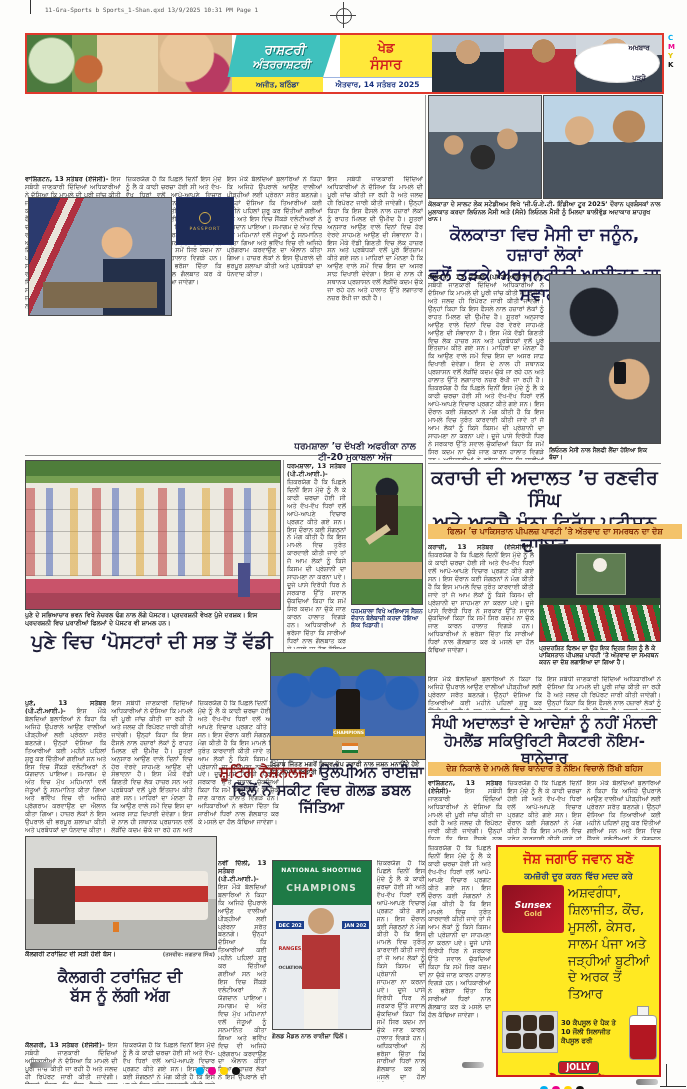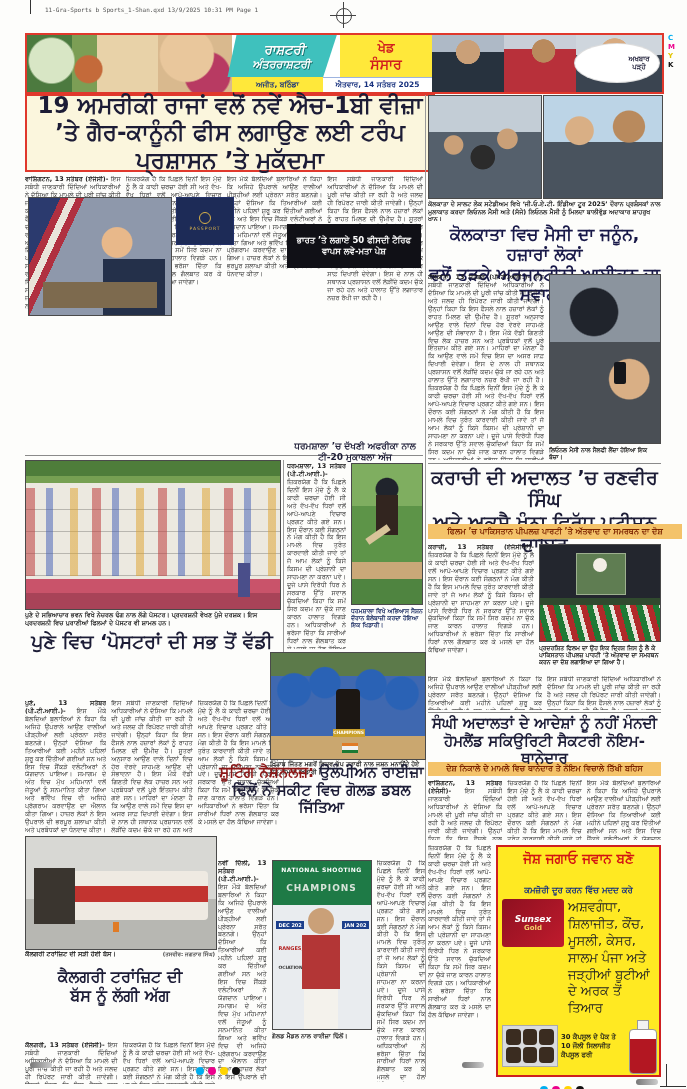--- a/index.html
+++ b/index.html
@@ -11,21 +11,21 @@
   .col{font-size:6.4px;text-align:justify;color:#1c1c1c;line-height:1.24;overflow:hidden;word-break:break-word;}
   .dateline{font-weight:700;}
   .hl{font-weight:700;color:#1c1c36;line-height:1.18;}
   .subhead{background:#f4c36a;color:#7c2400;font-weight:700;text-align:center;overflow:hidden;}
   .cols{display:flex;gap:5px;}
   .cols>div{flex:1;}
   .sep{position:absolute;background:#8a8a8a;height:1px;}
   .vsep{position:absolute;background:#9a9a9a;width:1px;}
   .dot{width:8px;height:8px;border-radius:50%;display:inline-block;margin-right:4px;}
   .wing{position:absolute;width:22px;height:6px;background:linear-gradient(90deg,#777,#ccc);border-radius:3px;}
-  .oval{background:#fff;border-radius:50%;display:flex;flex-direction:column;align-items:center;justify-content:center;
+  .oval{background:#fff;border-radius:50%;display:flex;flex-direction:column;align-items:center;justify-content:space-between;
         font-weight:700;color:#20203a;box-shadow:0 0 0 1px #ddd;padding-left:44px;}
 </style>
 </head>
 <body>
 
 <div id="page">
 
   <div class="abs" style="left:45px;top:6px;font-size:6px;color:#555;font-family:'DejaVu Sans Mono',monospace;">11-Gra-Sports b Sports_1-Shan.qxd  13/9/2025  10:31 PM  Page 1</div>
   <div class="abs" style="left:336px;top:8px;width:14px;height:14px;border:1px solid #444;border-radius:50%;"></div>
   <div class="abs" style="left:343px;top:2px;width:1px;height:26px;background:#444;"></div>
@@ -78,49 +78,40 @@
       <div style="flex:1.2;background:
         radial-gradient(circle at 45% 32%, #d8ab81 0 24%, transparent 25%),
         linear-gradient(180deg,#cfd6dd 0 35%, #3a4450 35% 100%);"></div>
       <div class="oval" style="position:absolute;right:3px;top:9px;width:40px;height:38px;font-size:7px;line-height:1.2;">
         <span>ਅਖਬਾਰ</span>
         <span>ਪੜ੍ਹੋ</span>
       </div>
     </div>
   </div>
 
-  <div class="abs" style="left:25px;top:94px;width:394px;height:74px;border:2px solid #e0382c;background:#fbf6dd;
-              display:flex;align-items:center;justify-content:center;padding:0 6px;">
-    <div class="hl" style="font-size:23px;text-align:center;">19 ਅਮਰੀਕੀ ਰਾਜਾਂ ਵਲੋਂ ਨਵੇਂ ਐਚ-1ਬੀ ਵੀਜ਼ਾ ’ਤੇ ਗੈਰ-ਕਾਨੂੰਨੀ ਫੀਸ ਲਗਾਉਣ ਲਈ ਟਰੰਪ ਪ੍ਰਸ਼ਾਸਨ ’ਤੇ ਮੁਕੱਦਮਾ</div>
-  </div>
 
   <div class="abs cols" style="left:25px;top:176px;width:398px;height:276px;">
     <div class="col"><span class="dateline">ਵਾਸ਼ਿੰਗਟਨ, 13 ਸਤੰਬਰ (ਏਜੰਸੀ)-</span> <span>ਇਸ ਸਬੰਧੀ ਜਾਣਕਾਰੀ ਦਿੰਦਿਆਂ ਅਧਿਕਾਰੀਆਂ ਨੇ ਦੱਸਿਆ ਕਿ ਮਾਮਲੇ ਦੀ ਪੂਰੀ ਜਾਂਚ ਕੀਤੀ ਜਾ ਰਹੀ ਹੈ ਅਤੇ ਜਲਦ ਹੀ ਰਿਪੋਰਟ ਜਾਰੀ ਕੀਤੀ ਜਾਵੇਗੀ। ਉਨ੍ਹਾਂ ਕਿਹਾ ਕਿ ਇਸ ਫੈਸਲੇ ਨਾਲ ਹਜ਼ਾਰਾਂ ਲੋਕਾਂ ਨੂੰ ਰਾਹਤ ਮਿਲਣ ਦੀ ਉਮੀਦ ਹੈ। ਸੂਤਰਾਂ ਅਨੁਸਾਰ ਆਉਣ ਵਾਲੇ ਦਿਨਾਂ ਵਿਚ ਹੋਰ ਵੇਰਵੇ ਸਾਹਮਣੇ ਆਉਣ ਦੀ ਸੰਭਾਵਨਾ ਹੈ। ਇਸ ਮੌਕੇ ਵੱਡੀ ਗਿਣਤੀ ਵਿਚ ਲੋਕ ਹਾਜ਼ਰ ਸਨ ਅਤੇ ਪ੍ਰਬੰਧਕਾਂ ਵਲੋਂ ਪੂਰੇ ਇੰਤਜ਼ਾਮ ਕੀਤੇ ਗਏ ਸਨ। ਮਾਹਿਰਾਂ ਦਾ ਮੰਨਣਾ ਹੈ ਕਿ ਆਉਣ ਵਾਲੇ ਸਮੇਂ ਵਿਚ ਇਸ ਦਾ ਅਸਰ ਸਾਫ਼ ਦਿਖਾਈ ਦੇਵੇਗਾ। ਇਸ ਦੇ ਨਾਲ ਹੀ ਸਥਾਨਕ ਪ੍ਰਸ਼ਾਸਨ ਵਲੋਂ ਲੋੜੀਂਦੇ ਕਦਮ ਚੁੱਕੇ ਜਾ ਰਹੇ ਹਨ ਅਤੇ ਹਾਲਾਤ ਉੱਤੇ ਲਗਾਤਾਰ ਨਜ਼ਰ ਰੱਖੀ ਜਾ ਰਹੀ ਹੈ।</span></div>
     <div class="col">ਜ਼ਿਕਰਯੋਗ ਹੈ ਕਿ ਪਿਛਲੇ ਦਿਨੀਂ ਇਸ ਮੁੱਦੇ ਨੂੰ ਲੈ ਕੇ ਕਾਫੀ ਚਰਚਾ ਹੋਈ ਸੀ ਅਤੇ ਵੱਖ-ਵੱਖ ਧਿਰਾਂ ਵਲੋਂ ਆਪੋ-ਆਪਣੇ ਵਿਚਾਰ ਪ੍ਰਗਟ ਕੀਤੇ ਗਏ ਸਨ। ਇਸ ਦੌਰਾਨ ਕਈ ਸੰਗਠਨਾਂ ਨੇ ਮੰਗ ਕੀਤੀ ਹੈ ਕਿ ਇਸ ਮਾਮਲੇ ਵਿਚ ਤੁਰੰਤ ਕਾਰਵਾਈ ਕੀਤੀ ਜਾਵੇ ਤਾਂ ਜੋ ਆਮ ਲੋਕਾਂ ਨੂੰ ਕਿਸੇ ਕਿਸਮ ਦੀ ਪ੍ਰੇਸ਼ਾਨੀ ਦਾ ਸਾਹਮਣਾ ਨਾ ਕਰਨਾ ਪਵੇ। ਦੂਜੇ ਪਾਸੇ ਵਿਰੋਧੀ ਧਿਰ ਨੇ ਸਰਕਾਰ ਉੱਤੇ ਸਵਾਲ ਚੁੱਕਦਿਆਂ ਕਿਹਾ ਕਿ ਸਮੇਂ ਸਿਰ ਕਦਮ ਨਾ ਚੁੱਕੇ ਜਾਣ ਕਾਰਨ ਹਾਲਾਤ ਵਿਗੜੇ ਹਨ। ਅਧਿਕਾਰੀਆਂ ਨੇ ਭਰੋਸਾ ਦਿੱਤਾ ਕਿ ਸਾਰੀਆਂ ਧਿਰਾਂ ਨਾਲ ਗੱਲਬਾਤ ਕਰ ਕੇ ਮਸਲੇ ਦਾ ਹੱਲ ਕੱਢਿਆ ਜਾਵੇਗਾ।</div>
     <div class="col">ਇਸ ਮੌਕੇ ਬੋਲਦਿਆਂ ਬੁਲਾਰਿਆਂ ਨੇ ਕਿਹਾ ਕਿ ਅਜਿਹੇ ਉਪਰਾਲੇ ਆਉਣ ਵਾਲੀਆਂ ਪੀੜ੍ਹੀਆਂ ਲਈ ਪ੍ਰੇਰਨਾ ਸਰੋਤ ਬਣਨਗੇ। ਉਨ੍ਹਾਂ ਦੱਸਿਆ ਕਿ ਤਿਆਰੀਆਂ ਕਈ ਮਹੀਨੇ ਪਹਿਲਾਂ ਸ਼ੁਰੂ ਕਰ ਦਿੱਤੀਆਂ ਗਈਆਂ ਸਨ ਅਤੇ ਇਸ ਵਿਚ ਸੈਂਕੜੇ ਵਲੰਟੀਅਰਾਂ ਨੇ ਯੋਗਦਾਨ ਪਾਇਆ। ਸਮਾਗਮ ਦੇ ਅੰਤ ਵਿਚ ਮੁੱਖ ਮਹਿਮਾਨਾਂ ਵਲੋਂ ਜੇਤੂਆਂ ਨੂੰ ਸਨਮਾਨਿਤ ਕੀਤਾ ਗਿਆ ਅਤੇ ਭਵਿੱਖ ਵਿਚ ਵੀ ਅਜਿਹੇ ਪ੍ਰੋਗਰਾਮ ਕਰਵਾਉਣ ਦਾ ਐਲਾਨ ਕੀਤਾ ਗਿਆ। ਹਾਜ਼ਰ ਲੋਕਾਂ ਨੇ ਇਸ ਉਪਰਾਲੇ ਦੀ ਭਰਪੂਰ ਸ਼ਲਾਘਾ ਕੀਤੀ ਅਤੇ ਪ੍ਰਬੰਧਕਾਂ ਦਾ ਧੰਨਵਾਦ ਕੀਤਾ।</div>
     <div class="col">ਇਸ ਸਬੰਧੀ ਜਾਣਕਾਰੀ ਦਿੰਦਿਆਂ ਅਧਿਕਾਰੀਆਂ ਨੇ ਦੱਸਿਆ ਕਿ ਮਾਮਲੇ ਦੀ ਪੂਰੀ ਜਾਂਚ ਕੀਤੀ ਜਾ ਰਹੀ ਹੈ ਅਤੇ ਜਲਦ ਹੀ ਰਿਪੋਰਟ ਜਾਰੀ ਕੀਤੀ ਜਾਵੇਗੀ। ਉਨ੍ਹਾਂ ਕਿਹਾ ਕਿ ਇਸ ਫੈਸਲੇ ਨਾਲ ਹਜ਼ਾਰਾਂ ਲੋਕਾਂ ਨੂੰ ਰਾਹਤ ਮਿਲਣ ਦੀ ਉਮੀਦ ਹੈ। ਸੂਤਰਾਂ ਅਨੁਸਾਰ ਆਉਣ ਵਾਲੇ ਦਿਨਾਂ ਵਿਚ ਹੋਰ ਵੇਰਵੇ ਸਾਹਮਣੇ ਆਉਣ ਦੀ ਸੰਭਾਵਨਾ ਹੈ। ਇਸ ਮੌਕੇ ਵੱਡੀ ਗਿਣਤੀ ਵਿਚ ਲੋਕ ਹਾਜ਼ਰ ਸਨ ਅਤੇ ਪ੍ਰਬੰਧਕਾਂ ਵਲੋਂ ਪੂਰੇ ਇੰਤਜ਼ਾਮ ਕੀਤੇ ਗਏ ਸਨ। ਮਾਹਿਰਾਂ ਦਾ ਮੰਨਣਾ ਹੈ ਕਿ ਆਉਣ ਵਾਲੇ ਸਮੇਂ ਵਿਚ ਇਸ ਦਾ ਅਸਰ ਸਾਫ਼ ਦਿਖਾਈ ਦੇਵੇਗਾ। ਇਸ ਦੇ ਨਾਲ ਹੀ ਸਥਾਨਕ ਪ੍ਰਸ਼ਾਸਨ ਵਲੋਂ ਲੋੜੀਂਦੇ ਕਦਮ ਚੁੱਕੇ ਜਾ ਰਹੇ ਹਨ ਅਤੇ ਹਾਲਾਤ ਉੱਤੇ ਲਗਾਤਾਰ ਨਜ਼ਰ ਰੱਖੀ ਜਾ ਰਹੀ ਹੈ।</div>
   </div>
 
   <div class="ph" style="left:28px;top:197px;width:142px;height:117px;background:
          radial-gradient(circle at 62% 38%, #e8b88a 0 13%, transparent 14%),
          linear-gradient(115deg,#2b3a6e 0 16%, #b03040 16% 20%, #e9e4da 20% 24%, #b03040 24% 28%, #8e98ab 28% 100%);">
     <div style="position:absolute;left:52%;top:52%;width:44%;height:48%;background:#24304a;"></div>
     <div style="position:absolute;left:10%;top:72%;width:80%;height:22%;background:#7d6a4e;"></div>
   </div>
 
   <div class="ph" style="left:176px;top:197px;width:56px;height:46px;background:#1d2b57;border-color:#22306a;display:flex;flex-direction:column;align-items:center;justify-content:center;">
     <div style="width:10px;height:10px;border-radius:50%;border:1px solid #d9b24a;"></div>
     <div style="color:#d9b24a;font-size:4.5px;letter-spacing:1px;margin-top:2px;">PASSPORT</div>
   </div>
 
-  <div class="abs" style="left:287px;top:224px;width:134px;height:44px;background:#101016;color:#fff;display:flex;flex-direction:column;
-              align-items:center;justify-content:center;text-align:center;font-weight:700;">
-    <span style="font-size:8.5px;">ਭਾਰਤ ’ਤੇ ਲਗਾਏ 50 ਫੀਸਦੀ ਟੈਰਿਫ</span>
-    <span style="font-size:8.5px;">ਵਾਪਸ ਲਵੇ-ਮਤਾ ਪੇਸ਼</span>
-  </div>
 
   <div class="sep" style="left:25px;top:455px;width:398px;"></div>
   <div class="vsep" style="left:283px;top:460px;height:330px;"></div>
   <div class="vsep" style="left:425px;top:95px;height:982px;"></div>
 
   <div class="ph" style="left:25px;top:460px;width:254px;height:148px;background:linear-gradient(180deg,#4e7d3a 0 10%,#76a052 10% 15%,#ece9e0 15% 80%,#c9536a 80% 89%,#a84358 89% 100%);">
     <div style="position:absolute;left:0;top:18%;width:100%;height:60%;background:
       repeating-linear-gradient(90deg, rgba(190,60,60,.55) 0 9px, rgba(255,255,255,0) 9px 20px, rgba(60,90,180,.5) 20px 27px, rgba(255,255,255,0) 27px 44px, rgba(220,160,40,.5) 44px 52px, rgba(255,255,255,0) 52px 66px),
       repeating-linear-gradient(0deg, rgba(30,30,30,.25) 0 1px, rgba(255,255,255,0) 1px 22px);"></div>
     <div style="position:absolute;right:12%;bottom:8%;width:12px;height:34px;background:#4a4e8a;"></div>
@@ -264,21 +255,21 @@
   <div class="abs cols" style="left:428px;top:780px;width:233px;height:60px;">
     <div class="col"><span class="dateline">ਵਾਸ਼ਿੰਗਟਨ, 13 ਸਤੰਬਰ (ਏਜੰਸੀ)-</span> <span>ਇਸ ਸਬੰਧੀ ਜਾਣਕਾਰੀ ਦਿੰਦਿਆਂ ਅਧਿਕਾਰੀਆਂ ਨੇ ਦੱਸਿਆ ਕਿ ਮਾਮਲੇ ਦੀ ਪੂਰੀ ਜਾਂਚ ਕੀਤੀ ਜਾ ਰਹੀ ਹੈ ਅਤੇ ਜਲਦ ਹੀ ਰਿਪੋਰਟ ਜਾਰੀ ਕੀਤੀ ਜਾਵੇਗੀ। ਉਨ੍ਹਾਂ ਕਿਹਾ ਕਿ ਇਸ ਫੈਸਲੇ ਨਾਲ ਹਜ਼ਾਰਾਂ ਲੋਕਾਂ ਨੂੰ ਰਾਹਤ ਮਿਲਣ ਦੀ ਉਮੀਦ ਹੈ। ਸੂਤਰਾਂ ਅਨੁਸਾਰ ਆਉਣ ਵਾਲੇ ਦਿਨਾਂ ਵਿਚ ਹੋਰ ਵੇਰਵੇ ਸਾਹਮਣੇ ਆਉਣ ਦੀ ਸੰਭਾਵਨਾ ਹੈ। ਇਸ ਮੌਕੇ ਵੱਡੀ ਗਿਣਤੀ ਵਿਚ ਲੋਕ ਹਾਜ਼ਰ ਸਨ ਅਤੇ ਪ੍ਰਬੰਧਕਾਂ ਵਲੋਂ ਪੂਰੇ ਇੰਤਜ਼ਾਮ ਕੀਤੇ ਗਏ ਸਨ। ਮਾਹਿਰਾਂ ਦਾ ਮੰਨਣਾ ਹੈ ਕਿ ਆਉਣ ਵਾਲੇ ਸਮੇਂ ਵਿਚ ਇਸ ਦਾ ਅਸਰ ਸਾਫ਼ ਦਿਖਾਈ ਦੇਵੇਗਾ। ਇਸ ਦੇ ਨਾਲ ਹੀ ਸਥਾਨਕ ਪ੍ਰਸ਼ਾਸਨ ਵਲੋਂ ਲੋੜੀਂਦੇ ਕਦਮ ਚੁੱਕੇ ਜਾ ਰਹੇ ਹਨ ਅਤੇ ਹਾਲਾਤ ਉੱਤੇ ਲਗਾਤਾਰ ਨਜ਼ਰ ਰੱਖੀ ਜਾ ਰਹੀ ਹੈ।</span></div>
     <div class="col">ਜ਼ਿਕਰਯੋਗ ਹੈ ਕਿ ਪਿਛਲੇ ਦਿਨੀਂ ਇਸ ਮੁੱਦੇ ਨੂੰ ਲੈ ਕੇ ਕਾਫੀ ਚਰਚਾ ਹੋਈ ਸੀ ਅਤੇ ਵੱਖ-ਵੱਖ ਧਿਰਾਂ ਵਲੋਂ ਆਪੋ-ਆਪਣੇ ਵਿਚਾਰ ਪ੍ਰਗਟ ਕੀਤੇ ਗਏ ਸਨ। ਇਸ ਦੌਰਾਨ ਕਈ ਸੰਗਠਨਾਂ ਨੇ ਮੰਗ ਕੀਤੀ ਹੈ ਕਿ ਇਸ ਮਾਮਲੇ ਵਿਚ ਤੁਰੰਤ ਕਾਰਵਾਈ ਕੀਤੀ ਜਾਵੇ ਤਾਂ ਜੋ ਆਮ ਲੋਕਾਂ ਨੂੰ ਕਿਸੇ ਕਿਸਮ ਦੀ ਪ੍ਰੇਸ਼ਾਨੀ ਦਾ ਸਾਹਮਣਾ ਨਾ ਕਰਨਾ ਪਵੇ। ਦੂਜੇ ਪਾਸੇ ਵਿਰੋਧੀ ਧਿਰ ਨੇ ਸਰਕਾਰ ਉੱਤੇ ਸਵਾਲ ਚੁੱਕਦਿਆਂ ਕਿਹਾ ਕਿ ਸਮੇਂ ਸਿਰ ਕਦਮ ਨਾ ਚੁੱਕੇ ਜਾਣ ਕਾਰਨ ਹਾਲਾਤ ਵਿਗੜੇ ਹਨ। ਅਧਿਕਾਰੀਆਂ ਨੇ ਭਰੋਸਾ ਦਿੱਤਾ ਕਿ ਸਾਰੀਆਂ ਧਿਰਾਂ ਨਾਲ ਗੱਲਬਾਤ ਕਰ ਕੇ ਮਸਲੇ ਦਾ ਹੱਲ ਕੱਢਿਆ ਜਾਵੇਗਾ।</div>
     <div class="col">ਇਸ ਮੌਕੇ ਬੋਲਦਿਆਂ ਬੁਲਾਰਿਆਂ ਨੇ ਕਿਹਾ ਕਿ ਅਜਿਹੇ ਉਪਰਾਲੇ ਆਉਣ ਵਾਲੀਆਂ ਪੀੜ੍ਹੀਆਂ ਲਈ ਪ੍ਰੇਰਨਾ ਸਰੋਤ ਬਣਨਗੇ। ਉਨ੍ਹਾਂ ਦੱਸਿਆ ਕਿ ਤਿਆਰੀਆਂ ਕਈ ਮਹੀਨੇ ਪਹਿਲਾਂ ਸ਼ੁਰੂ ਕਰ ਦਿੱਤੀਆਂ ਗਈਆਂ ਸਨ ਅਤੇ ਇਸ ਵਿਚ ਸੈਂਕੜੇ ਵਲੰਟੀਅਰਾਂ ਨੇ ਯੋਗਦਾਨ ਪਾਇਆ। ਸਮਾਗਮ ਦੇ ਅੰਤ ਵਿਚ ਮੁੱਖ ਮਹਿਮਾਨਾਂ ਵਲੋਂ ਜੇਤੂਆਂ ਨੂੰ ਸਨਮਾਨਿਤ ਕੀਤਾ ਗਿਆ ਅਤੇ ਭਵਿੱਖ ਵਿਚ ਵੀ ਅਜਿਹੇ ਪ੍ਰੋਗਰਾਮ ਕਰਵਾਉਣ ਦਾ ਐਲਾਨ ਕੀਤਾ ਗਿਆ। ਹਾਜ਼ਰ ਲੋਕਾਂ ਨੇ ਇਸ ਉਪਰਾਲੇ ਦੀ ਭਰਪੂਰ ਸ਼ਲਾਘਾ ਕੀਤੀ ਅਤੇ ਪ੍ਰਬੰਧਕਾਂ ਦਾ ਧੰਨਵਾਦ ਕੀਤਾ।</div>
   </div>
   <div class="abs col" style="left:428px;top:845px;width:63px;height:238px;">ਜ਼ਿਕਰਯੋਗ ਹੈ ਕਿ ਪਿਛਲੇ ਦਿਨੀਂ ਇਸ ਮੁੱਦੇ ਨੂੰ ਲੈ ਕੇ ਕਾਫੀ ਚਰਚਾ ਹੋਈ ਸੀ ਅਤੇ ਵੱਖ-ਵੱਖ ਧਿਰਾਂ ਵਲੋਂ ਆਪੋ-ਆਪਣੇ ਵਿਚਾਰ ਪ੍ਰਗਟ ਕੀਤੇ ਗਏ ਸਨ। ਇਸ ਦੌਰਾਨ ਕਈ ਸੰਗਠਨਾਂ ਨੇ ਮੰਗ ਕੀਤੀ ਹੈ ਕਿ ਇਸ ਮਾਮਲੇ ਵਿਚ ਤੁਰੰਤ ਕਾਰਵਾਈ ਕੀਤੀ ਜਾਵੇ ਤਾਂ ਜੋ ਆਮ ਲੋਕਾਂ ਨੂੰ ਕਿਸੇ ਕਿਸਮ ਦੀ ਪ੍ਰੇਸ਼ਾਨੀ ਦਾ ਸਾਹਮਣਾ ਨਾ ਕਰਨਾ ਪਵੇ। ਦੂਜੇ ਪਾਸੇ ਵਿਰੋਧੀ ਧਿਰ ਨੇ ਸਰਕਾਰ ਉੱਤੇ ਸਵਾਲ ਚੁੱਕਦਿਆਂ ਕਿਹਾ ਕਿ ਸਮੇਂ ਸਿਰ ਕਦਮ ਨਾ ਚੁੱਕੇ ਜਾਣ ਕਾਰਨ ਹਾਲਾਤ ਵਿਗੜੇ ਹਨ। ਅਧਿਕਾਰੀਆਂ ਨੇ ਭਰੋਸਾ ਦਿੱਤਾ ਕਿ ਸਾਰੀਆਂ ਧਿਰਾਂ ਨਾਲ ਗੱਲਬਾਤ ਕਰ ਕੇ ਮਸਲੇ ਦਾ ਹੱਲ ਕੱਢਿਆ ਜਾਵੇਗਾ।</div>
 
   <div class="abs" style="left:496px;top:845px;width:165px;height:232px;background:#ffe922;border:2px solid #cf1f1f;
               display:flex;flex-direction:column;align-items:center;padding:3px 4px;box-sizing:border-box;overflow:hidden;">
     <div style="color:#d31313;font-weight:700;font-size:13.5px;">ਜੋਸ਼ ਜਗਾਓ ਜਵਾਨ ਬਣੋ</div>
-    <div style="color:#17317e;font-weight:700;font-size:8.5px;margin-top:18px;">ਕਮਜ਼ੋਰੀ ਦੂਰ ਕਰਨ ਵਿੱਚ ਮਦਦ ਕਰੇ</div>
+    <div style="color:#17317e;font-weight:700;font-size:8.5px;margin-top:4px;">ਕਮਜ਼ੋਰੀ ਦੂਰ ਕਰਨ ਵਿੱਚ ਮਦਦ ਕਰੇ</div>
     <div style="display:flex;width:100%;margin-top:3px;gap:4px;align-items:flex-start;">
       <div style="width:62px;height:48px;background:linear-gradient(135deg,#8e1020,#c01b2d);border-radius:3px;flex:none;
                   display:flex;flex-direction:column;align-items:center;justify-content:center;color:#fff;">
         <span style="font-size:9px;font-style:italic;font-weight:700;">Sunsex</span>
         <span style="font-size:7px;color:#f3cf6a;font-weight:700;">Gold</span>
       </div>
       <div style="flex:1;font-size:13px;font-weight:400;color:#222;line-height:1.3;">ਅਸ਼ਵਗੰਧਾ, ਸ਼ਿਲਾਜੀਤ, ਕੌਂਚ, ਮੂਸਲੀ, ਕੇਸਰ, ਸਾਲਮ ਪੰਜਾ ਅਤੇ ਜੜ੍ਹੀਆਂ ਬੂਟੀਆਂ ਦੇ ਅਰਕ ਤੋਂ ਤਿਆਰ</div>
     </div>
     <div style="display:flex;width:100%;margin-top:3px;gap:3px;align-items:center;">
       <div style="width:56px;height:42px;background:#d9dbde;border:1px solid #aaa;flex:none;display:grid;

